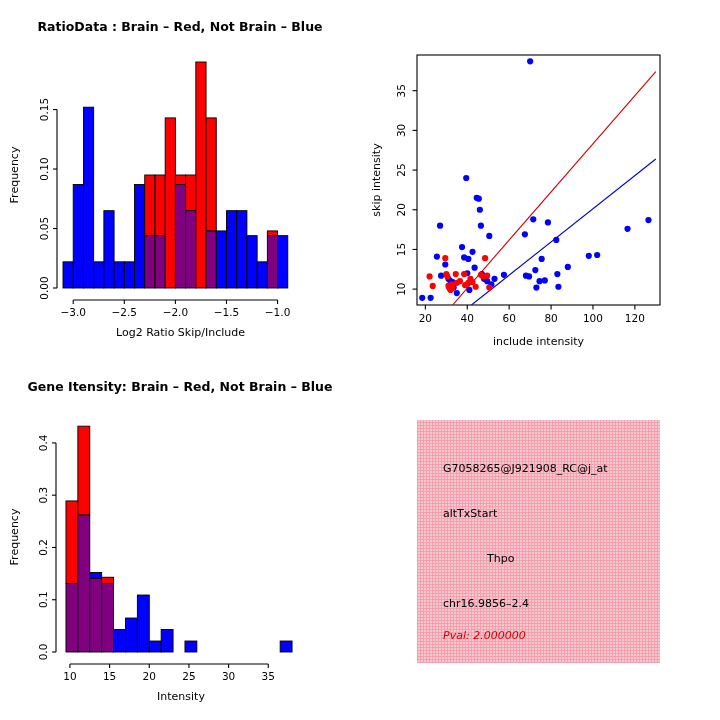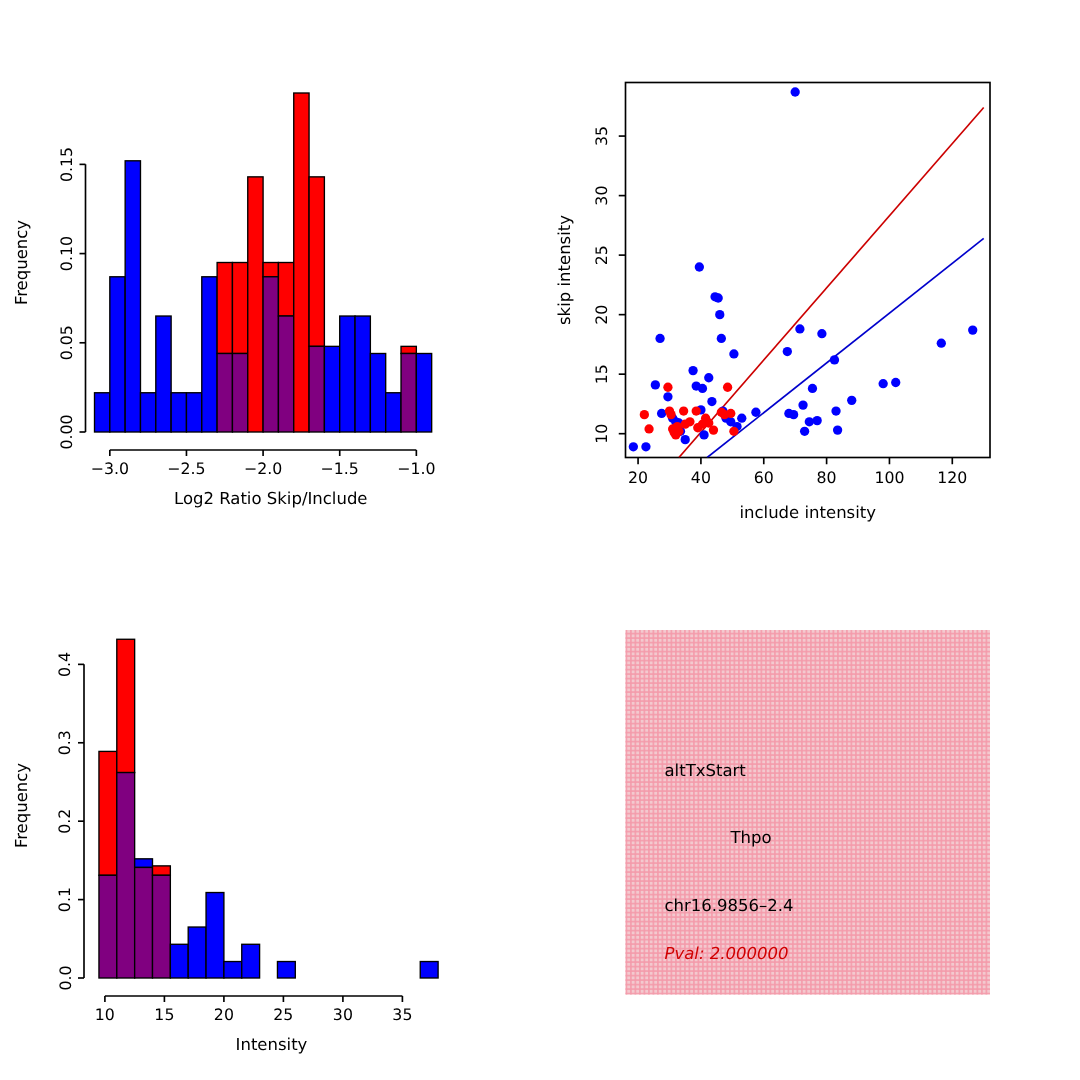--- a/index.html
+++ b/index.html
@@ -59,20 +59,21 @@
     color: #000000;
     white-space: nowrap;
     font-family: "DejaVu Sans", sans-serif;
   }
   .info-line.pval { color: #d00000; }
 </style>
 </head>
 <body>
 
 <div class="panel" id="panel-ratio">
+  <div class="plot-title">RatioData : Brain – Red, Not Brain – Blue</div>
   <svg id="svg-ratio" width="360" height="360">
       <g>
         <rect x="63" y="261.8315789473684" width="10.217391304347842" height="26.168421052631572" fill="#0000ff" stroke="#000" stroke-width="0.9"></rect>
         <rect x="73.21739130434784" y="184.5157894736842" width="10.217391304347828" height="103.48421052631579" fill="#0000ff" stroke="#000" stroke-width="0.9"></rect>
         <rect x="83.43478260869567" y="107.20000000000002" width="10.217391304347842" height="180.79999999999998" fill="#0000ff" stroke="#000" stroke-width="0.9"></rect>
         <rect x="93.65217391304351" y="261.8315789473684" width="10.217391304347828" height="26.168421052631572" fill="#0000ff" stroke="#000" stroke-width="0.9"></rect>
         <rect x="103.8695652173913" y="210.68421052631578" width="10.217391304347828" height="77.31578947368422" fill="#0000ff" stroke="#000" stroke-width="0.9"></rect>
         <rect x="114.08695652173913" y="261.8315789473684" width="10.217391304347842" height="26.168421052631572" fill="#0000ff" stroke="#000" stroke-width="0.9"></rect>
         <rect x="124.30434782608697" y="261.8315789473684" width="10.217391304347842" height="26.168421052631572" fill="#0000ff" stroke="#000" stroke-width="0.9"></rect>
         <rect x="134.5217391304348" y="184.5157894736842" width="10.217391304347842" height="103.48421052631579" fill="#0000ff" stroke="#000" stroke-width="0.9"></rect>
@@ -230,20 +231,21 @@
         <line x1="232.9655172413793" y1="305" x2="232.9655172413793" y2="309.5" stroke="#000" stroke-width="1.1"></line>
         <text x="232.9655172413793" y="322" font-size="10.5" font-family="&quot;DejaVu Sans&quot;, sans-serif" fill="#000" text-anchor="middle" transform="">100</text>
         <line x1="274.8620689655172" y1="305" x2="274.8620689655172" y2="309.5" stroke="#000" stroke-width="1.1"></line>
         <text x="274.8620689655172" y="322" font-size="10.5" font-family="&quot;DejaVu Sans&quot;, sans-serif" fill="#000" text-anchor="middle" transform="">120</text>
         <text x="178.5" y="345" font-size="11" font-family="&quot;DejaVu Sans&quot;, sans-serif" fill="#000" text-anchor="middle" transform="">include intensity</text>
       </g>
     </svg>
 </div>
 
 <div class="panel" id="panel-gene">
+  <div class="plot-title">Gene Itensity: Brain – Red, Not Brain – Blue</div>
   <svg id="svg-gene" width="360" height="360">
       <g>
         <rect x="65.96666666666667" y="140.9318181818182" width="11.900000000000006" height="82.59090909090907" fill="#ff0000" stroke="#000" stroke-width="0.9"></rect>
         <rect x="65.96666666666667" y="223.52272727272725" width="11.900000000000006" height="68.47727272727275" fill="#800080" stroke="#000" stroke-width="0.9"></rect>
         <rect x="77.86666666666667" y="66.18181818181819" width="11.899999999999991" height="88.86363636363635" fill="#ff0000" stroke="#000" stroke-width="0.9"></rect>
         <rect x="77.86666666666667" y="155.04545454545453" width="11.899999999999991" height="136.95454545454547" fill="#800080" stroke="#000" stroke-width="0.9"></rect>
         <rect x="89.76666666666667" y="212.54545454545456" width="11.899999999999991" height="5.75" fill="#0000ff" stroke="#000" stroke-width="0.9"></rect>
         <rect x="89.76666666666667" y="218.29545454545456" width="11.899999999999991" height="73.70454545454544" fill="#800080" stroke="#000" stroke-width="0.9"></rect>
         <rect x="101.66666666666666" y="217.25" width="11.900000000000006" height="6.272727272727252" fill="#ff0000" stroke="#000" stroke-width="0.9"></rect>
         <rect x="101.66666666666666" y="223.52272727272725" width="11.900000000000006" height="68.47727272727275" fill="#800080" stroke="#000" stroke-width="0.9"></rect>
@@ -279,18 +281,19 @@
         <text x="228.6" y="320" font-size="10.5" font-family="&quot;DejaVu Sans&quot;, sans-serif" fill="#000" text-anchor="middle" transform="">30</text>
         <line x1="268.26666666666665" y1="304" x2="268.26666666666665" y2="308" stroke="#000" stroke-width="1.1"></line>
         <text x="268.26666666666665" y="320" font-size="10.5" font-family="&quot;DejaVu Sans&quot;, sans-serif" fill="#000" text-anchor="middle" transform="">35</text>
         <text x="181" y="340" font-size="11" font-family="&quot;DejaVu Sans&quot;, sans-serif" fill="#000" text-anchor="middle" transform="">Intensity</text>
       </g>
     </svg>
 </div>
 
 <div class="panel" id="panel-info">
   <div class="info-box">
+    <div class="info-line" style="top:42px;">G7058265@J921908_RC@j_at</div>
     <div class="info-line" style="top:87px;">altTxStart</div>
     <div class="info-line" style="top:132px;margin-left:44px;">Thpo</div>
     <div class="info-line" style="top:177px;">chr16.9856–2.4</div>
     <div class="info-line pval" style="top:209px;font-style:italic;">Pval: 2.000000</div>
   </div>
 </div>
 
 </body></html>

